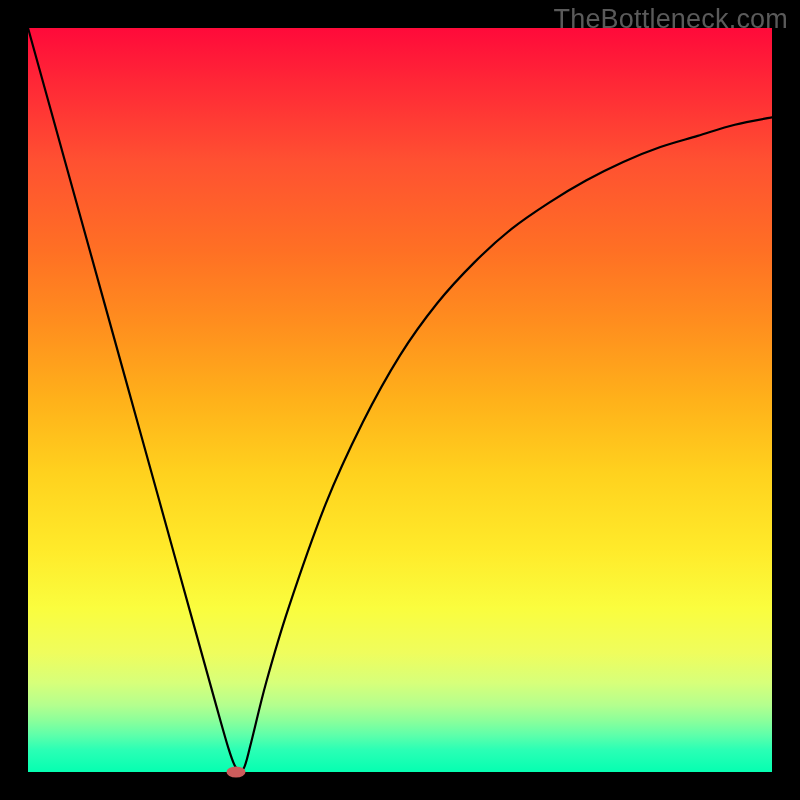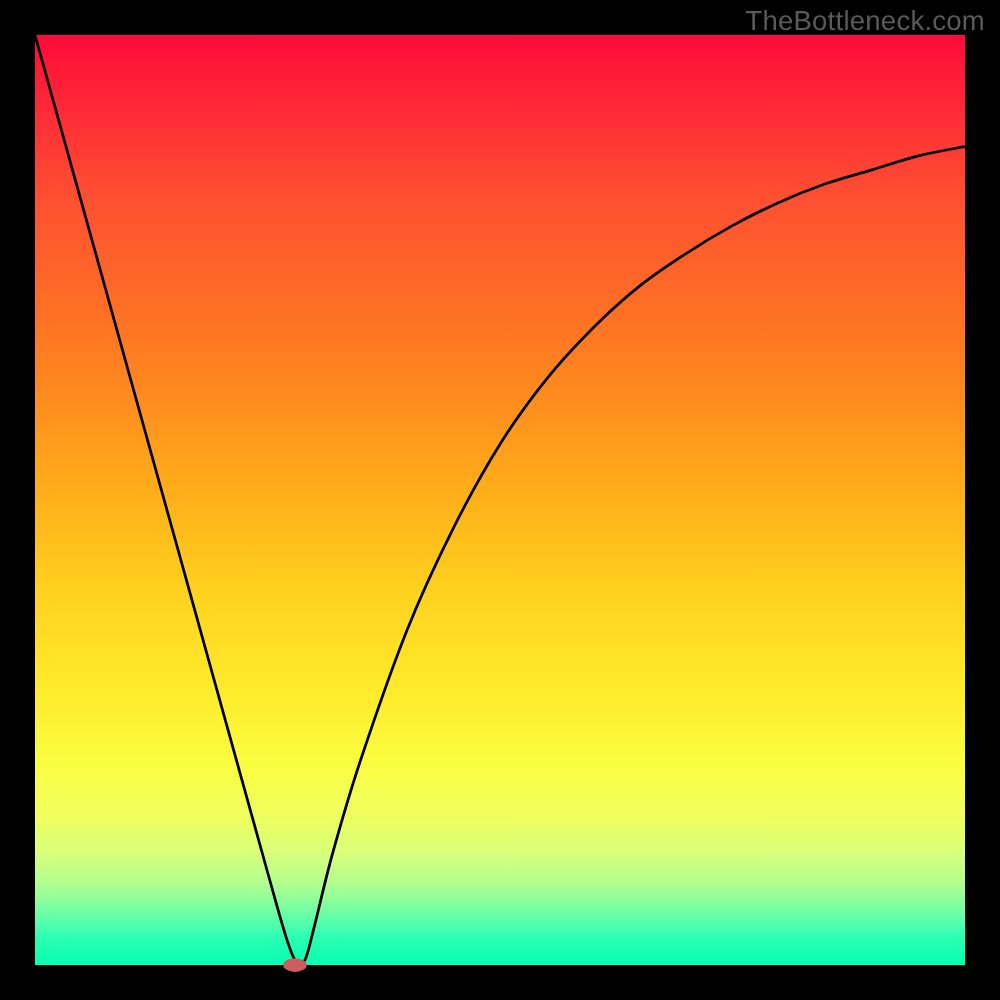--- a/index.html
+++ b/index.html
@@ -9,21 +9,21 @@
     background: #000;
     position: relative;
     overflow: hidden;
     font-family: Arial, Helvetica, sans-serif;
   }
   .watermark {
     position: absolute;
     top: 4px;
     right: 12px;
     color: #5a5a5a;
-    font-size: 22px;
+    font-size: 27px;
     font-weight: 500;
     z-index: 10;
     letter-spacing: 0.2px;
   }
   .plot-wrap {
     position: absolute;
     left: 28px;
     top: 28px;
     width: 744px;
     height: 744px;

